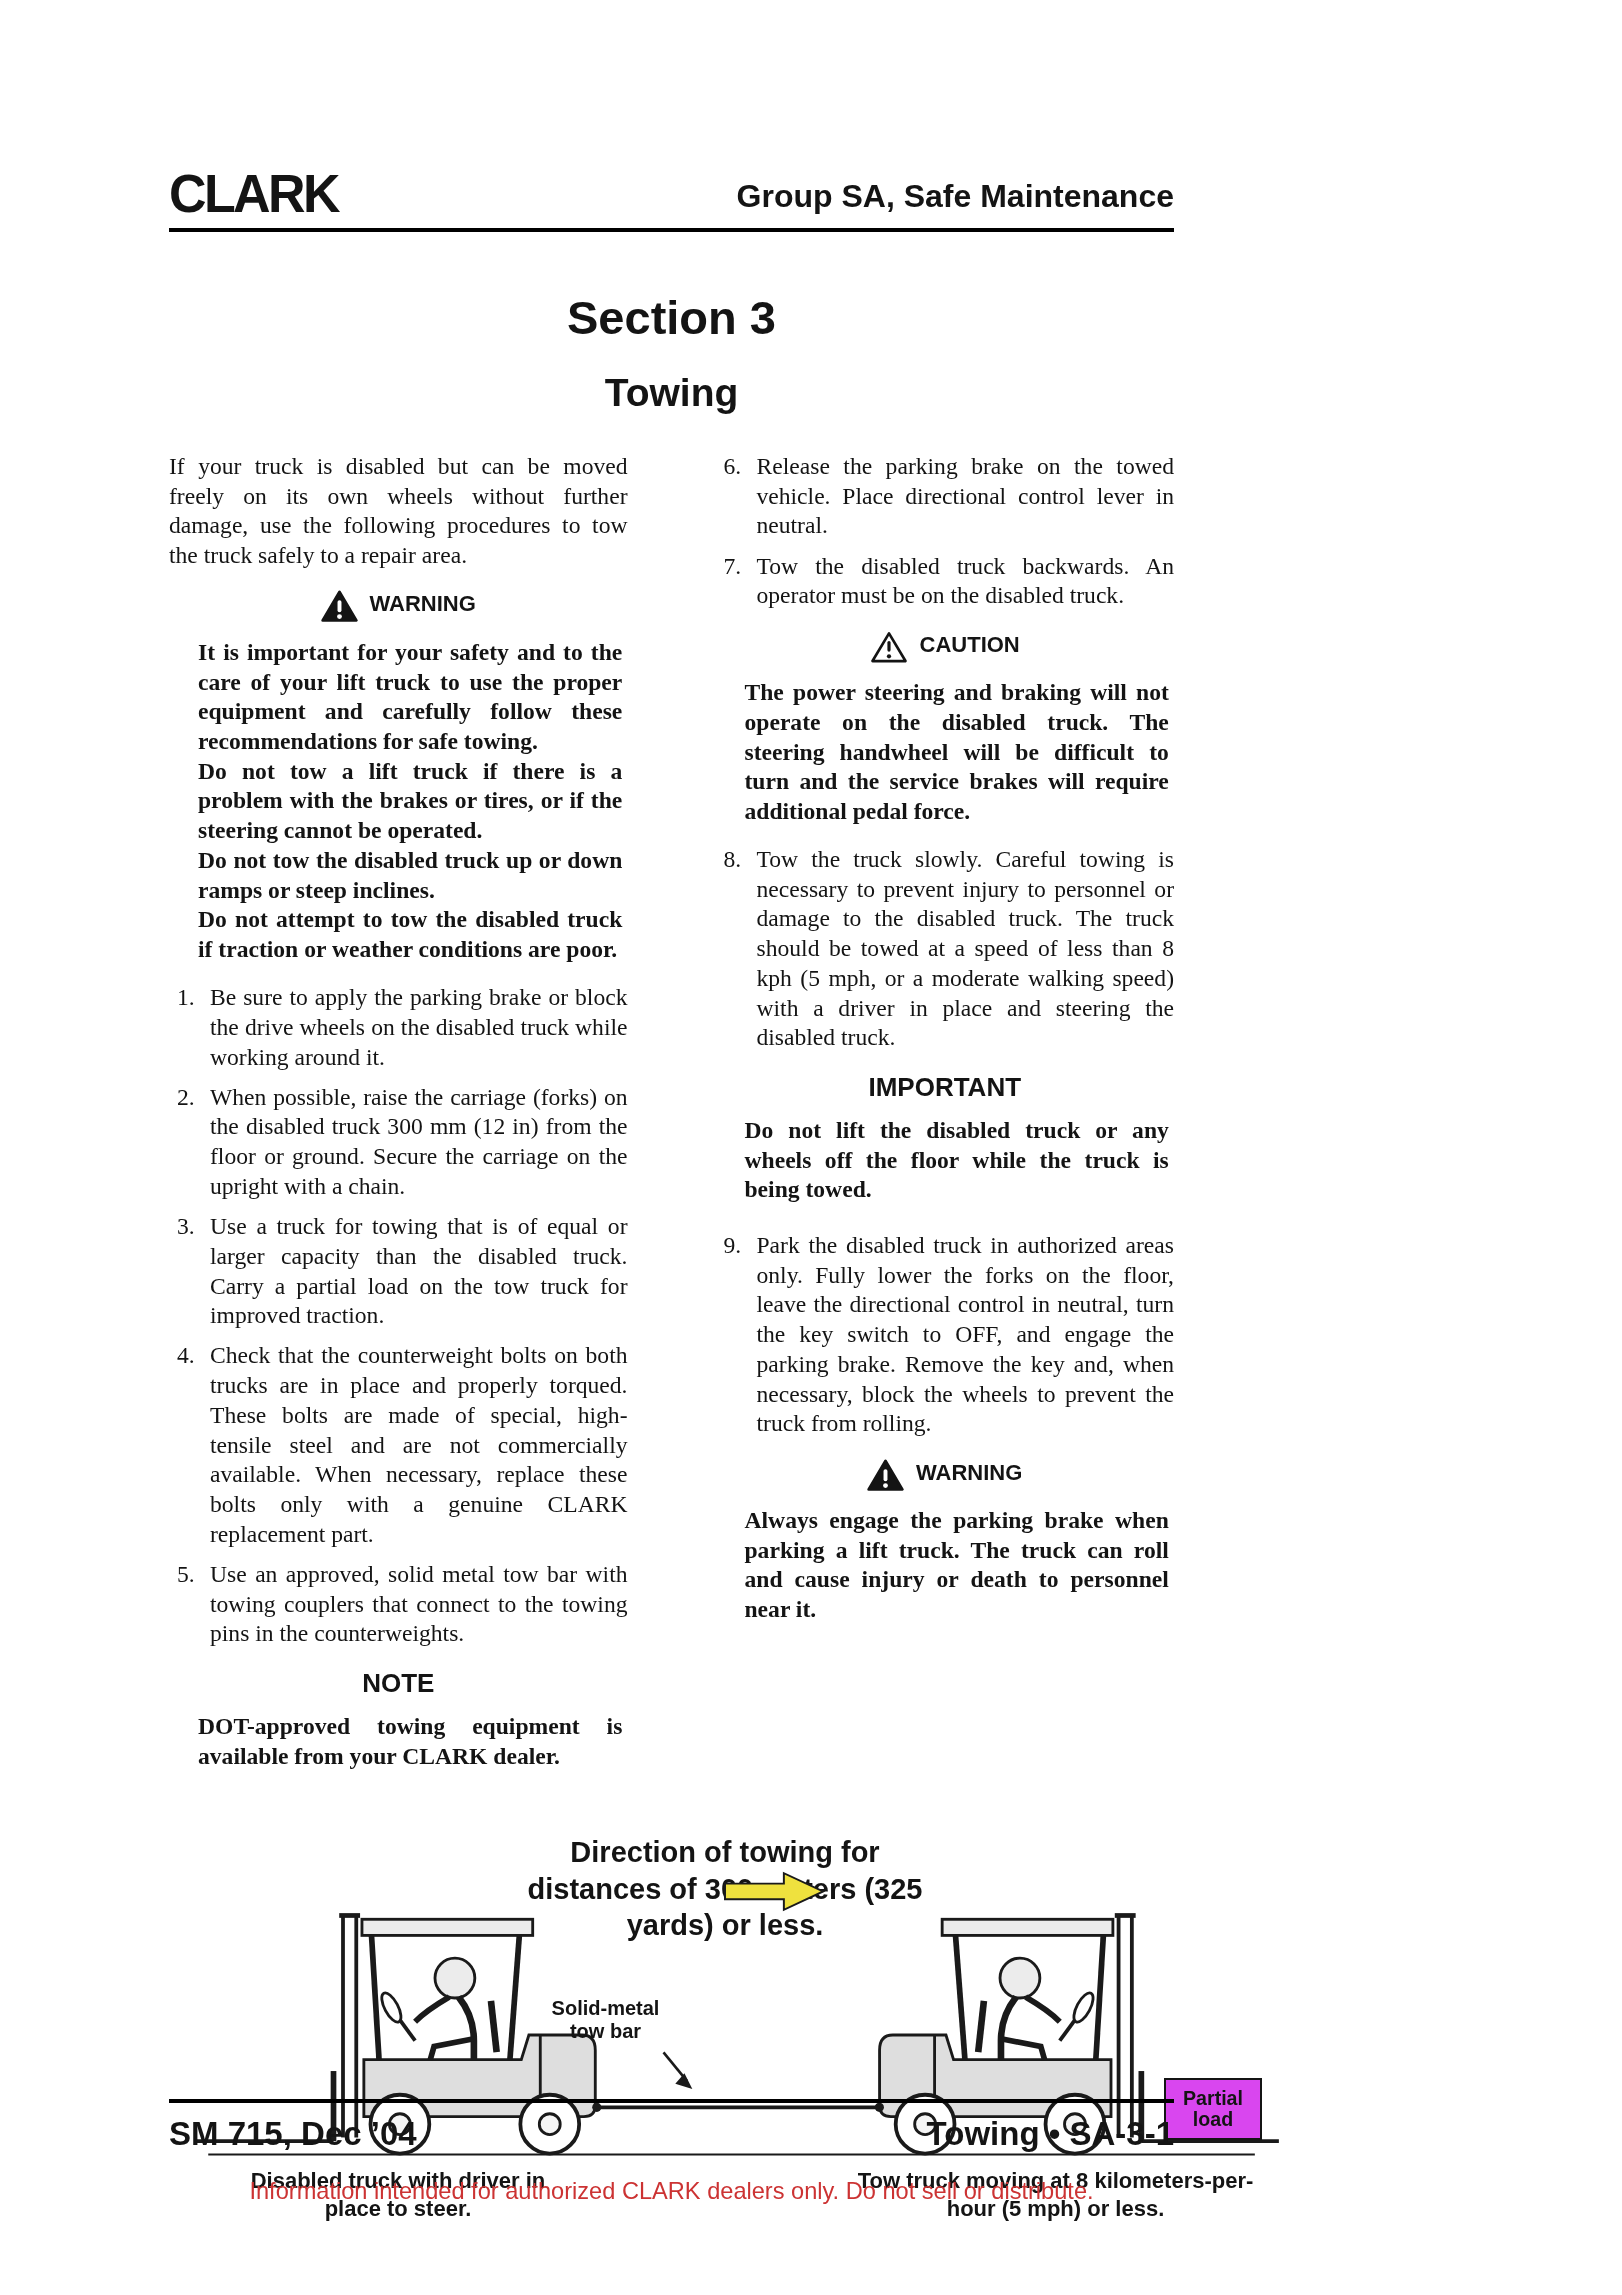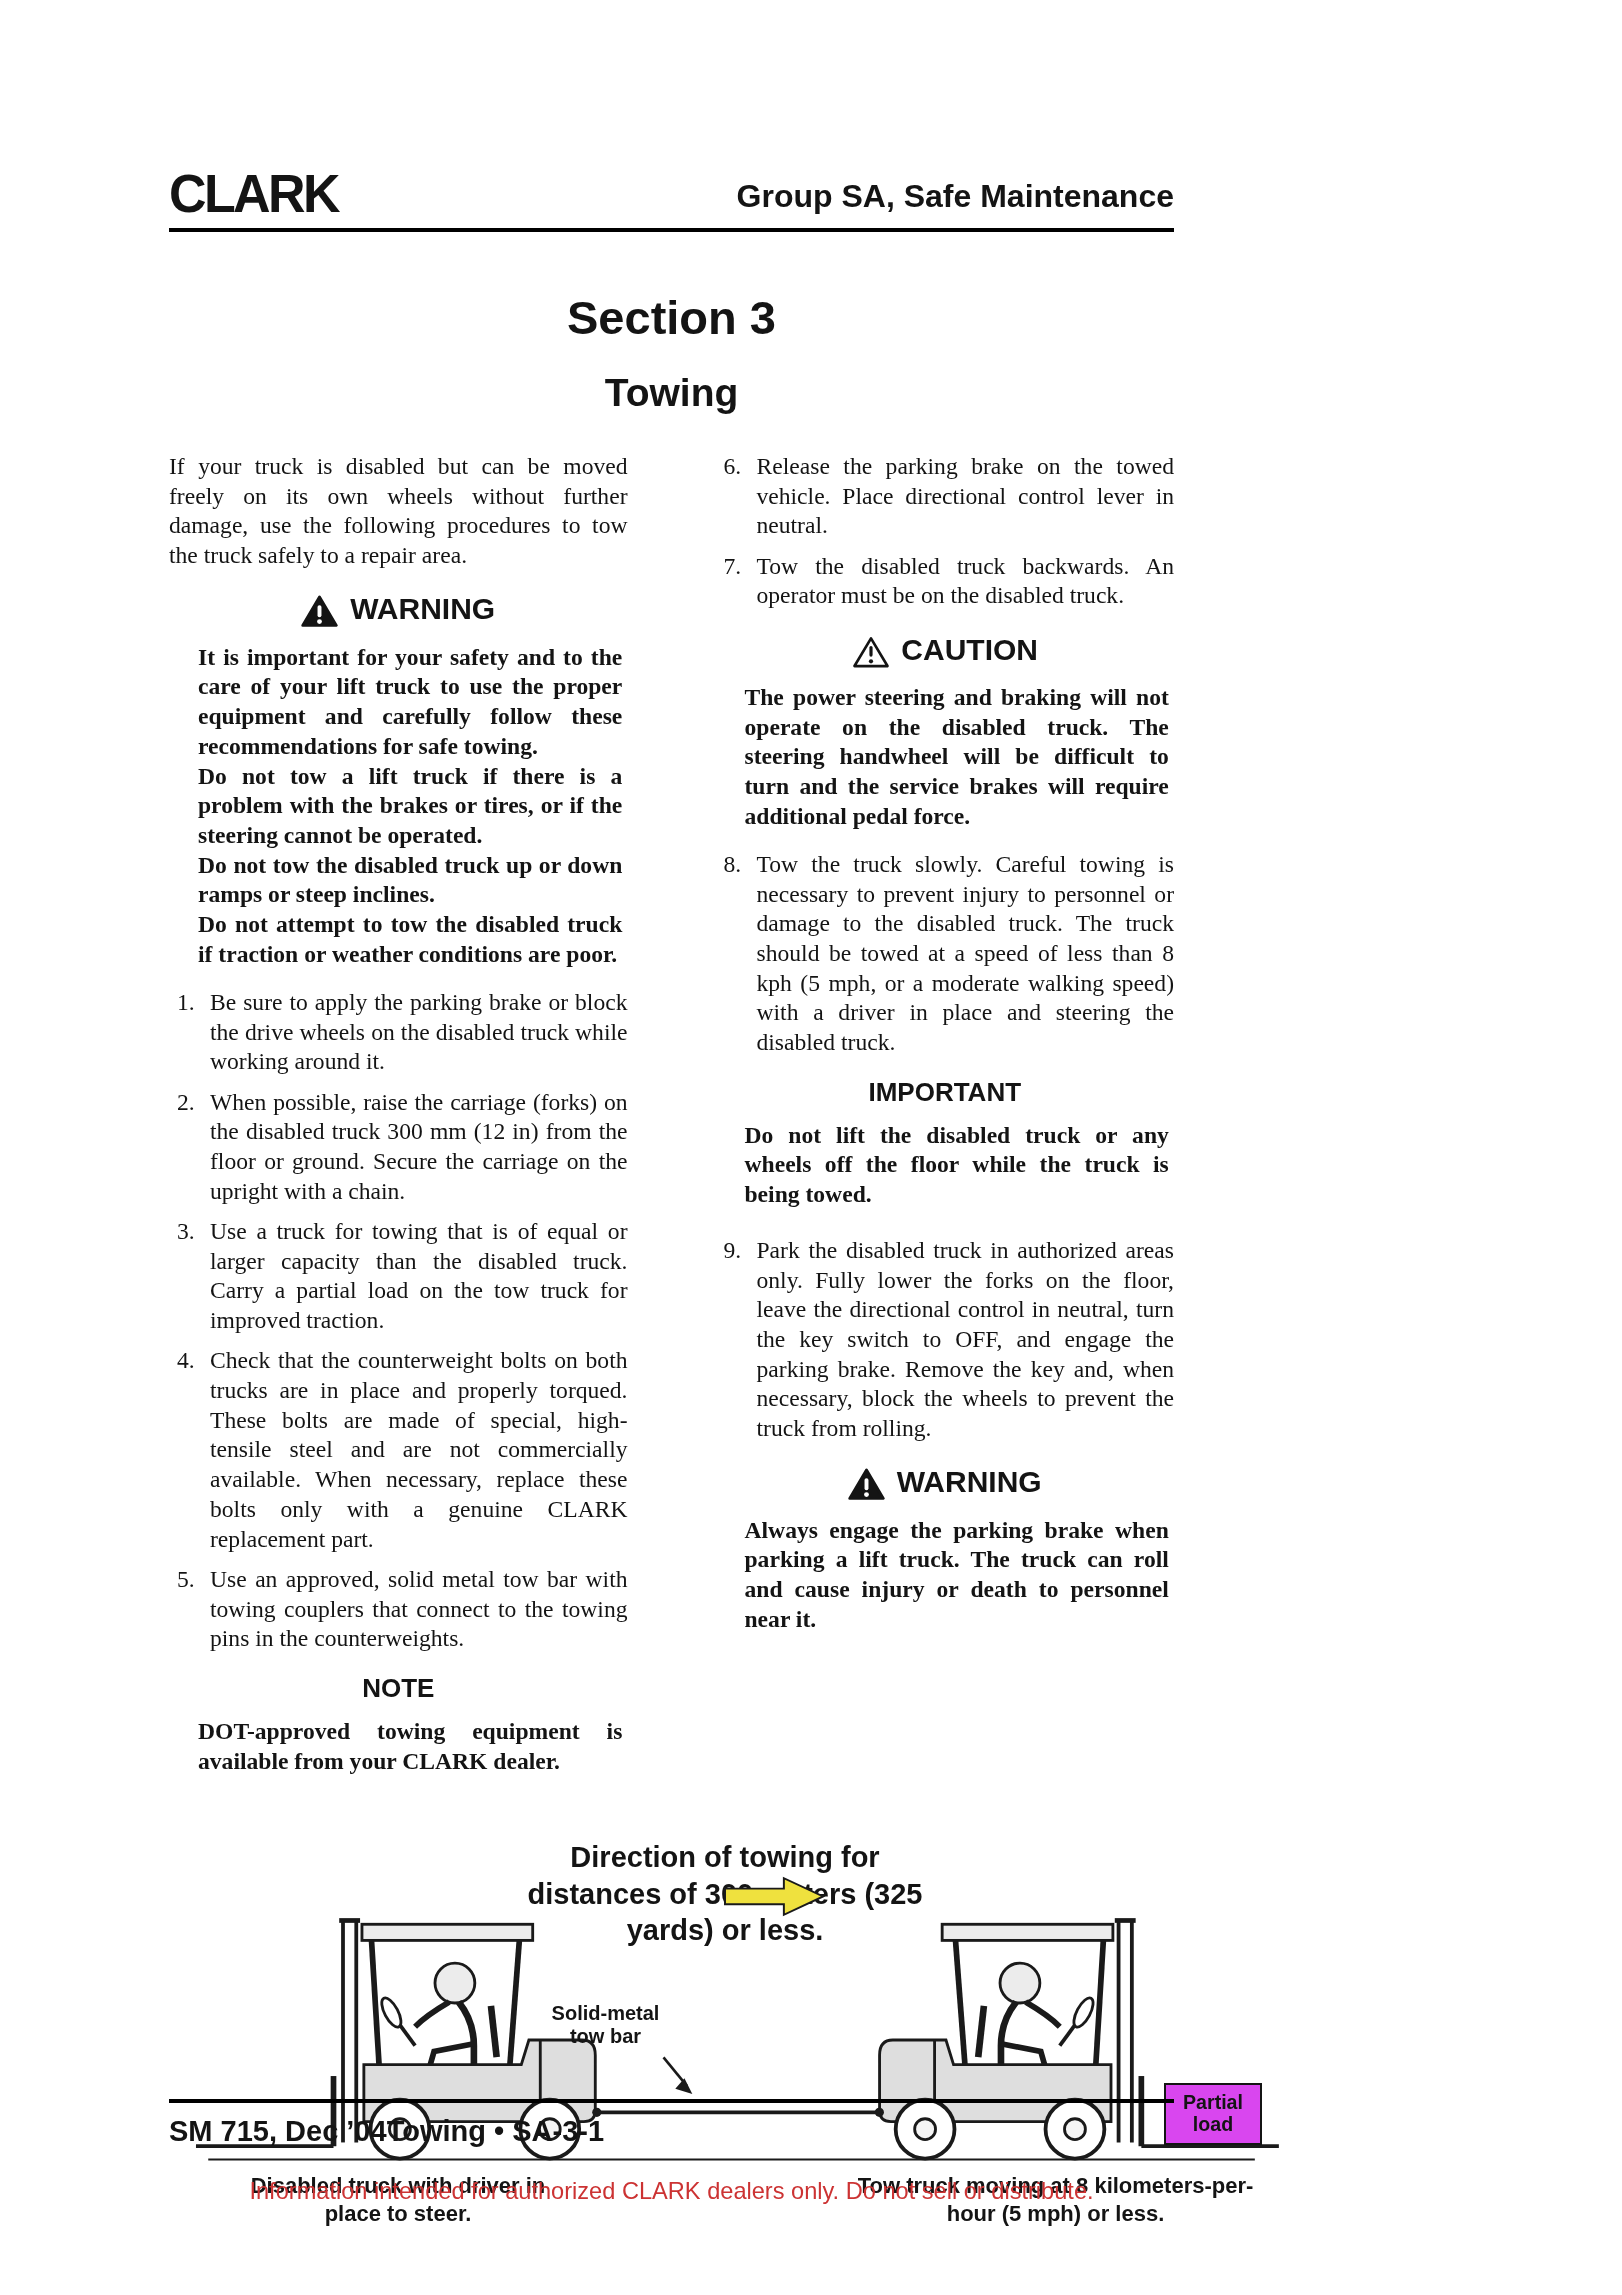--- a/index.html
+++ b/index.html
@@ -37,22 +37,22 @@
     margin-top:26px; text-align:center;
     font-family:"Liberation Sans", sans-serif; font-weight:bold; font-size:39px;
   }
   
   .columns {
     display:flex; gap:88px; margin-top:37px;
     font-size:23.6px; line-height:1.26; text-align:justify;
   }
   .col { flex:1; min-width:0; }
   .alert-head {
-    display:flex; justify-content:center; align-items:flex-end; gap:11.8px;
-    font-family:"Liberation Sans", sans-serif; font-weight:bold; font-size:30px;
+    display:flex; justify-content:center; align-items:flex-start; gap:11.8px;
+    font-family:"Liberation Sans", sans-serif; font-weight:bold; font-size:22px;
     margin:19.6px 0 14.4px 0; text-align:center;
   }
   .alert-head svg { flex:0 0 auto; }
   .alert-body p { font-weight:bold; margin:0 5.2px 0 29px; }
   .note-head {
     text-align:center; font-family:"Liberation Sans", sans-serif;
     font-weight:bold; font-size:26px; margin:18.3px 0 11.8px 0;
   }
   .note-body { font-weight:bold; margin:0 5.2px 0 29px; }
   .items { margin-top:18.3px; }
@@ -84,22 +84,22 @@
     text-align:center; font-weight:bold; font-size:22px; line-height:1.25;
   }
   .fig-caption-right {
     position:absolute; top:366px; left:674px; width:425px;
     text-align:center; font-weight:bold; font-size:22px; line-height:1.25;
   }
   
   .footer {
     position:absolute; left:169px; right:169px; top:2099px;
     border-top:4.6px solid #000; padding-top:11.8px;
-    display:flex; 
-    font-family:"Liberation Sans", sans-serif; font-weight:bold; font-size:29px;
+    display:flex; justify-content:space-between;
+    font-family:"Liberation Sans", sans-serif; font-weight:bold; font-size:33px;
   }
   .copyright {
     position:absolute; left:0; right:0; top:2174px;
     text-align:center; font-family:"Liberation Sans", sans-serif;
     font-size:23.6px; line-height:1.45;
     color:var(--copyright,#cc3333);
   }
 </style>
 </head>
 <body>

